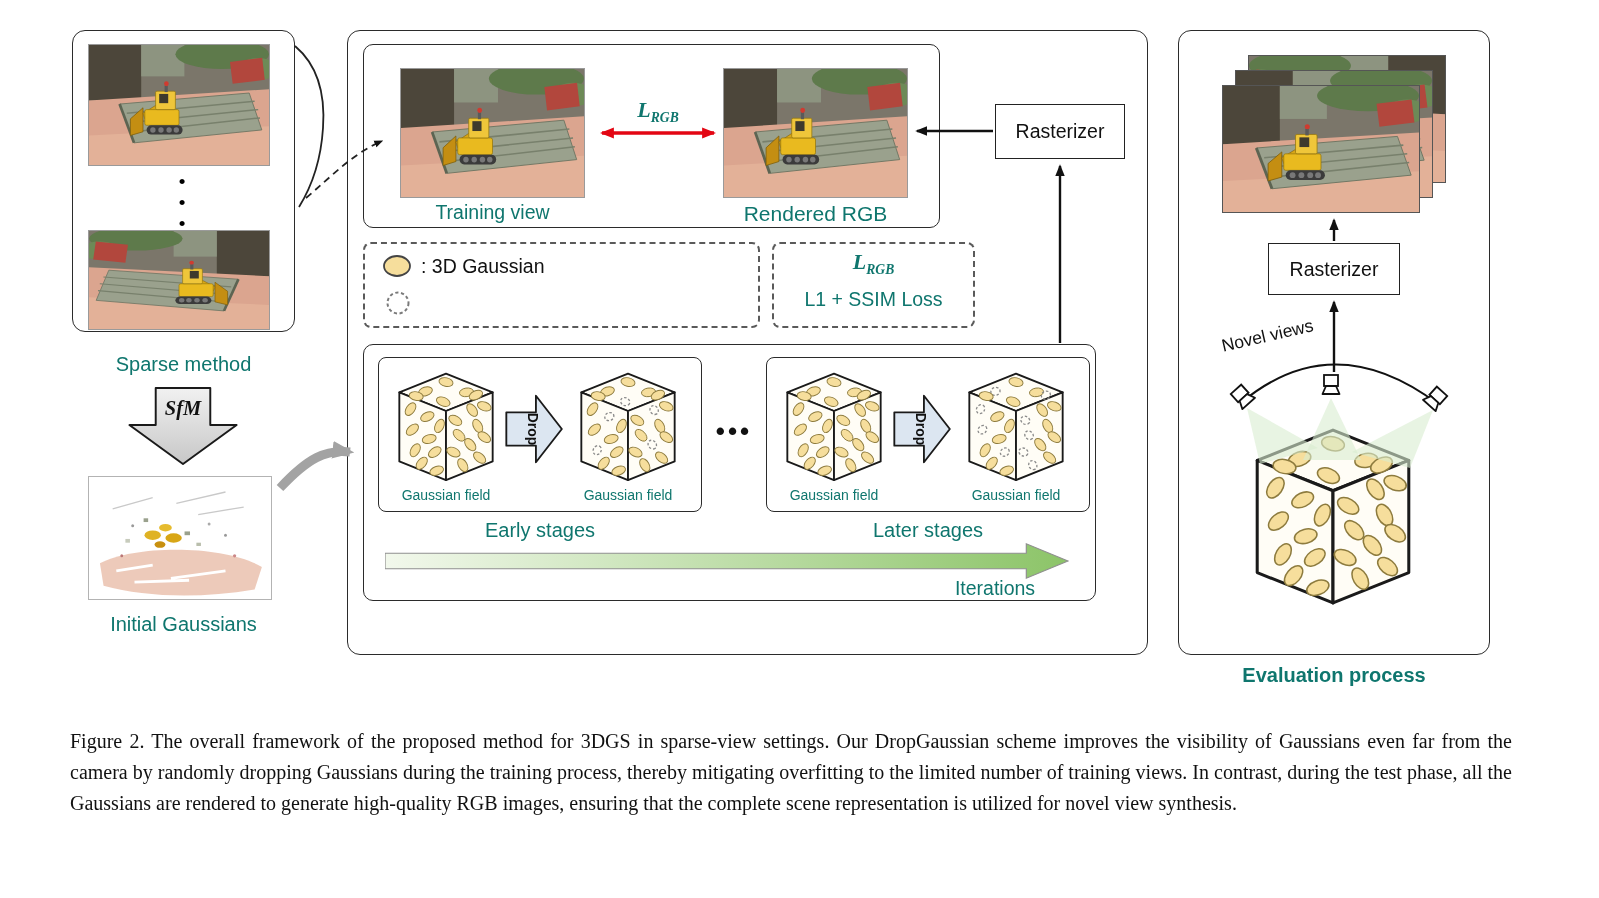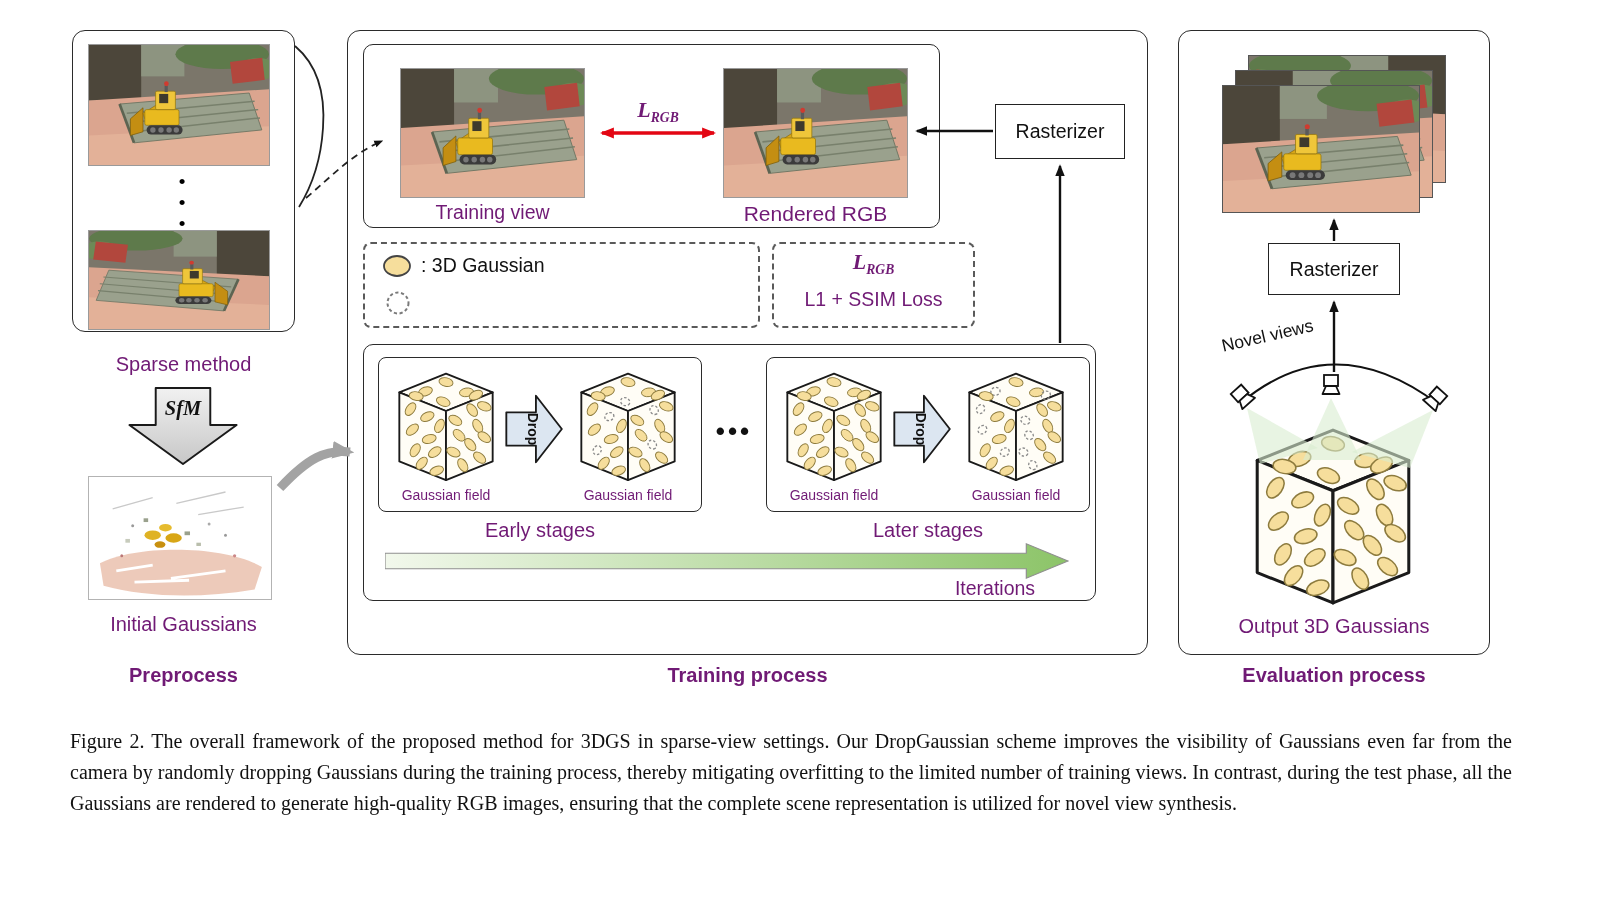--- a/index.html
+++ b/index.html
@@ -6,29 +6,29 @@
   html,body{background:#ffffff}
   .canvas{position:relative;width:1599px;height:898px;background:#fff;font-family:"Liberation Sans",sans-serif;color:#111;overflow:hidden}
   .box{position:absolute;border:1.7px solid #2b2b2b;border-radius:13px;background:#fff}
   .box.inner{border-radius:10px;border-width:1.6px}
   .box.sub{border-radius:8px;border-width:1.5px}
   .box.dashed{border:2px dashed #5a5a5a;border-radius:8px;background:#fff}
   .photo{position:absolute;border:1px solid #9a9a9a;overflow:hidden;background:#7b766a}
   .photo.stacked{border:1.2px solid #555}
   .photo.sparsepc{background:#fff;border:1px solid #b3b3b3}
   .photo svg{display:block;width:100%;height:100%}
-  .lbl{position:absolute;text-align:center;font-size:20px;line-height:1.2;color:#701a75}
+  .lbl{position:absolute;text-align:center;font-size:20px;line-height:1.2;color:#0f766e}
   .lbl.small{font-size:14px}
   .lbl.bold{font-weight:700}
   .math{font-family:"Liberation Serif",serif;font-weight:700;font-style:italic}
   .math sub{font-size:0.62em}
   .vdots{position:absolute;display:flex;flex-direction:column;align-items:center;gap:2px;font-size:19px;line-height:1;color:#000;text-align:center}
   .hdots{position:absolute;text-align:center;font-size:26px;font-weight:700;letter-spacing:3px;color:#111}
   .rastbox{position:absolute;border:1.7px solid #222;background:#fff;display:flex;align-items:center;justify-content:center;font-size:19.5px}
-  .legend-row{position:absolute;display:flex;gap:9px}
+  .legend-row{position:absolute;display:flex;align-items:center;gap:9px}
   .legicon{width:30px;height:24px;flex:0 0 auto}
   .legtext{font-size:19.5px}
   .cube{position:absolute;width:112px;height:118px;overflow:visible}
   .cube.big{width:182px;height:191px}
   .droparrow{position:absolute;width:58px;height:74px;overflow:visible}
   .droptext{font-family:"Liberation Sans",sans-serif;font-size:15px;font-weight:700;fill:#111}
   .sfmarrow{position:absolute;width:112px;height:76px;overflow:visible}
   .sfmtext{font-family:"Liberation Serif",serif;font-style:italic;font-weight:700;font-size:21px;fill:#111}
   .iterarrow{position:absolute;width:685px;height:36px}
   .overlay{position:absolute;left:0;top:0;pointer-events:none}
@@ -117,21 +117,20 @@
     <polygon points="27,0 83,0 83,38 110,38 55,78 0,38 27,38" fill="url(#sfmg)" stroke="#1a1a1a" stroke-width="2" stroke-linejoin="round"></polygon>
     <text x="55" y="28" text-anchor="middle" class="sfmtext">SfM</text>
   </svg>
 
   <div class="photo sparsepc" style="left:88px;top:476px;width:184px;height:124px">
     <svg viewBox="0 0 200 130" preserveAspectRatio="none">
         <use href="#scene-sparse"></use>
       </svg>
   </div>
   <div class="lbl" style="left:60px;top:612px;width:247px">Initial Gaussians</div>
-  <div class="lbl bold" style="left:60px;top:663px;width:247px">Preprocess</div>
 
   <div class="box" style="left:347px;top:30px;width:801px;height:625px"></div>
 
   <div class="box inner" style="left:363px;top:44px;width:577px;height:184px"></div>
   <div class="photo" style="left:400px;top:68px;width:185px;height:130px">
     <svg viewBox="0 0 200 130" preserveAspectRatio="none">
         <use href="#scene"></use>
       </svg>
   </div>
   <div class="lbl" style="left:400px;top:201px;width:185px;font-size:19.5px">Training view</div>
@@ -311,21 +310,20 @@
     <defs>
         <linearGradient id="iterg" x1="0" y1="0" x2="1" y2="0">
           <stop offset="0" stop-color="#f2f8ec"></stop>
           <stop offset="1" stop-color="#8CC468"></stop>
         </linearGradient>
       </defs>
     <polygon points="0,12 646,12 646,1 688,21 646,41 646,30 0,30" fill="url(#iterg)" stroke="#8f8f8f" stroke-width="1.2"></polygon>
   </svg>
   <div class="lbl" style="left:920px;top:577px;width:150px;font-size:19.5px">Iterations</div>
 
-  <div class="lbl bold" style="left:347px;top:663px;width:801px">Training process</div>
 
   <div class="box" style="left:1178px;top:30px;width:312px;height:625px"></div>
   <div class="photo stacked" style="left:1248px;top:55px;width:198px;height:128px">
     <svg viewBox="0 0 200 130" preserveAspectRatio="none">
         <use href="#scene" transform="translate(200,0) scale(-1,1)"></use>
       </svg>
   </div>
   <div class="photo stacked" style="left:1235px;top:70px;width:198px;height:128px">
     <svg viewBox="0 0 200 130" preserveAspectRatio="none">
         <use href="#scene"></use>
@@ -363,21 +361,20 @@
       <ellipse transform="translate(88,47) rotate(55)" rx="7.6" ry="4.6" fill="#F6DE9C" stroke="#8d7b3e" stroke-width="1"></ellipse>
       <ellipse transform="translate(101,43) rotate(20)" rx="7.6" ry="4.6" fill="#F6DE9C" stroke="#8d7b3e" stroke-width="1"></ellipse>
       <ellipse transform="translate(74,74) rotate(45)" rx="7.6" ry="4.6" fill="#F6DE9C" stroke="#8d7b3e" stroke-width="1"></ellipse>
       <ellipse transform="translate(94,64) rotate(62)" rx="7.6" ry="4.6" fill="#F6DE9C" stroke="#8d7b3e" stroke-width="1"></ellipse>
       <ellipse transform="translate(68,92) rotate(25)" rx="7.6" ry="4.6" fill="#F6DE9C" stroke="#8d7b3e" stroke-width="1"></ellipse>
       <ellipse transform="translate(86,84) rotate(50)" rx="7.6" ry="4.6" fill="#F6DE9C" stroke="#8d7b3e" stroke-width="1"></ellipse>
       <ellipse transform="translate(101,76) rotate(35)" rx="7.6" ry="4.6" fill="#F6DE9C" stroke="#8d7b3e" stroke-width="1"></ellipse>
       <ellipse transform="translate(78,106) rotate(60)" rx="7.6" ry="4.6" fill="#F6DE9C" stroke="#8d7b3e" stroke-width="1"></ellipse>
       <ellipse transform="translate(96,98) rotate(40)" rx="7.6" ry="4.6" fill="#F6DE9C" stroke="#8d7b3e" stroke-width="1"></ellipse>
     </svg>
-  <div class="lbl" style="left:1178px;top:614px;width:312px">Output 3D Gaussians</div>
   <div class="lbl bold" style="left:1178px;top:663px;width:312px">Evaluation process</div>
 
   <div class="caption" style="left:70px;top:726px;width:1442px">Figure 2.  The overall framework of the proposed method for 3DGS in sparse-view settings. Our DropGaussian scheme improves the visibility of Gaussians even far from the camera by randomly dropping Gaussians during the training process, thereby mitigating overfitting to the limited number of training views. In contrast, during the test phase, all the Gaussians are rendered to generate high-quality RGB images, ensuring that the complete scene representation is utilized for novel view synthesis.</div>
 
   <svg class="overlay" width="1599" height="898">
     <defs>
       <marker id="mb" viewBox="0 0 10 8" refX="8.5" refY="4" markerWidth="5" markerHeight="4.4" orient="auto-start-reverse">
           <path d="M0,0 L10,4 L0,8 Z" fill="#111"></path>
         </marker>
       <marker id="mr" viewBox="0 0 10 8" refX="8.5" refY="4" markerWidth="4" markerHeight="3.4" orient="auto-start-reverse">

